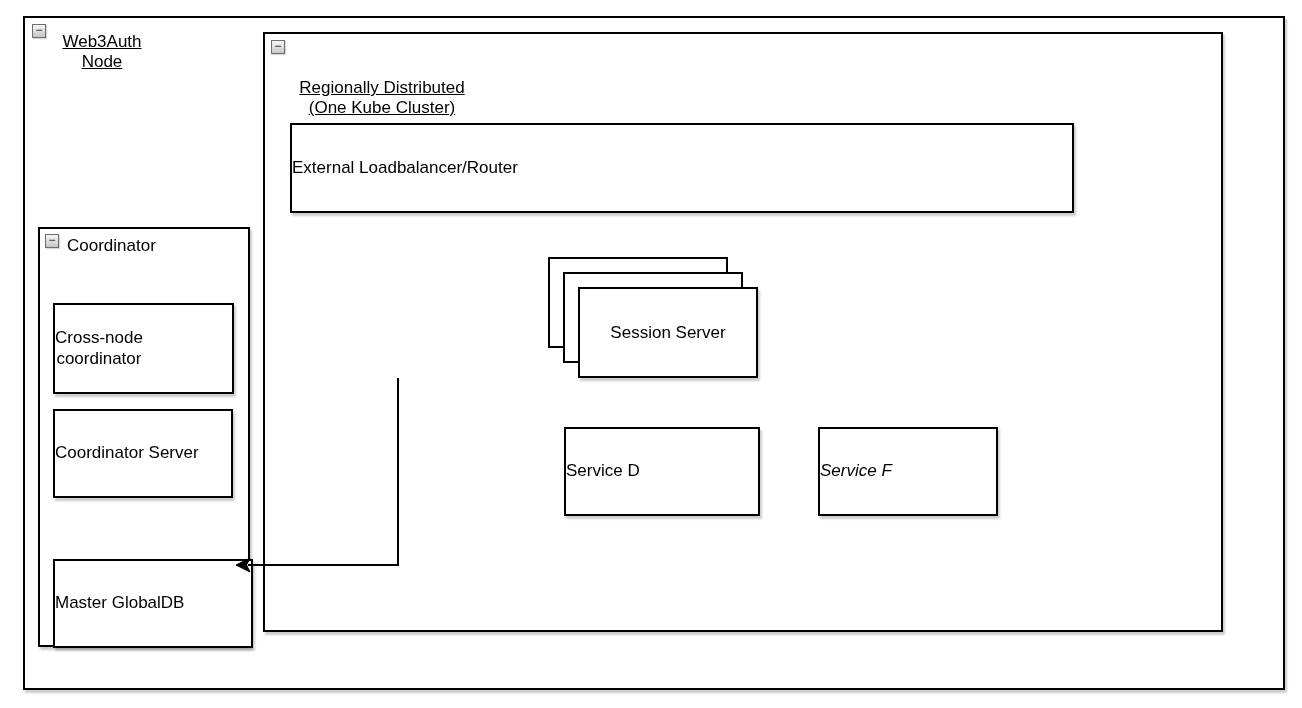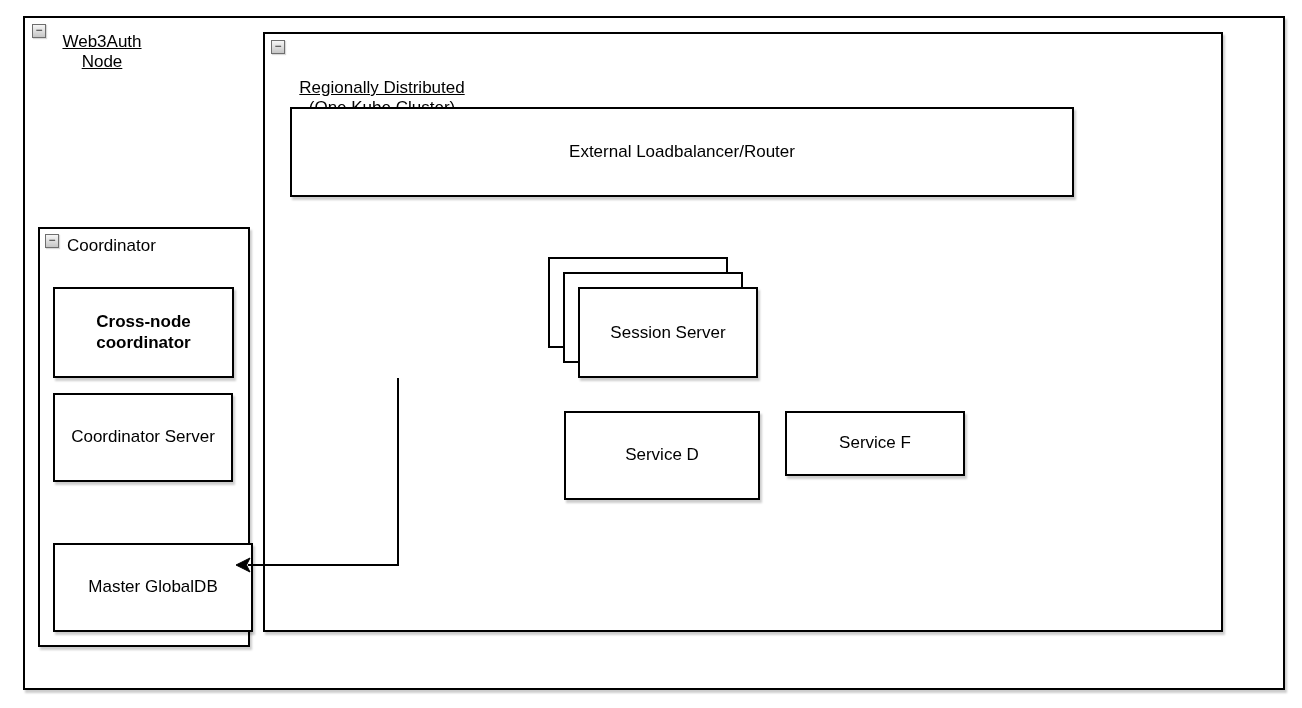--- a/index.html
+++ b/index.html
@@ -21,22 +21,22 @@
   .shape {
     position: absolute;
     box-sizing: border-box;
     background: #ffffff;
     border: 2px solid #000000;
     box-shadow: 2px 3px 2px rgba(0,0,0,0.20);
   }
   .node {
     display: flex;
     align-items: center;
-    justify-content: center;
     text-align: center;
+    margin-top: 16px;
   }
   .node .lbl, .hdr {
     white-space: pre-line;
     line-height: 1.18;
   }
   
   .grp-outer   { left: 23px;  top: 16px;  width: 1262px; height: 674px; }
   .grp-coord   { left: 38px;  top: 227px; width: 212px;  height: 420px; }
   .grp-region  { left: 263px; top: 32px;  width: 960px;  height: 600px; }
 
@@ -58,25 +58,25 @@
     color: #222;
     cursor: pointer;
     box-shadow: 1px 1px 1px rgba(0,0,0,0.15);
   }
   .cb-outer  { left: 7px; top: 6px; }
   .cb-coord  { left: 5px; top: 5px; }
   .cb-region { left: 6px; top: 6px; }
 
   
   .n-loadbalancer { left: 290px; top: 107px; width: 784px; height: 90px; }
-  .n-crossnode    { left: 53px;  top: 287px; width: 181px; height: 91px; font-weight: bold; }
+  .n-crossnode    { left: 53px;  top: 287px; width: 181px; height: 91px; }
   .n-coordserver  { left: 53px;  top: 393px; width: 180px; height: 89px; }
   .n-masterdb     { left: 53px;  top: 543px; width: 200px; height: 89px; }
   .n-serviced     { left: 564px; top: 411px; width: 196px; height: 89px; }
-  .n-servicef     { left: 785px; top: 411px; width: 180px; height: 65px; }
+  .n-servicef     { left: 818px; top: 411px; width: 180px; height: 89px; font-style: italic; }
 
   
   .stack { position: absolute; width: 210px; height: 121px; }
   .stack-kgs     { left: 278px; top: 257px; }
   .stack-session { left: 548px; top: 257px; }
   .stack-tss     { left: 788px; top: 257px; }
   .stack-box {
     position: absolute;
     width: 180px; height: 91px;
     box-sizing: border-box;

